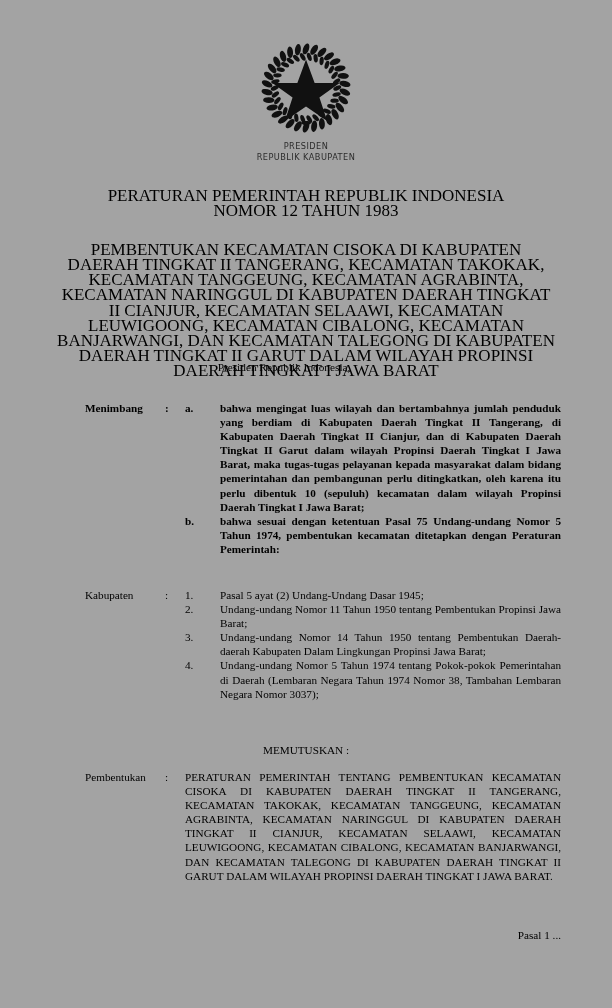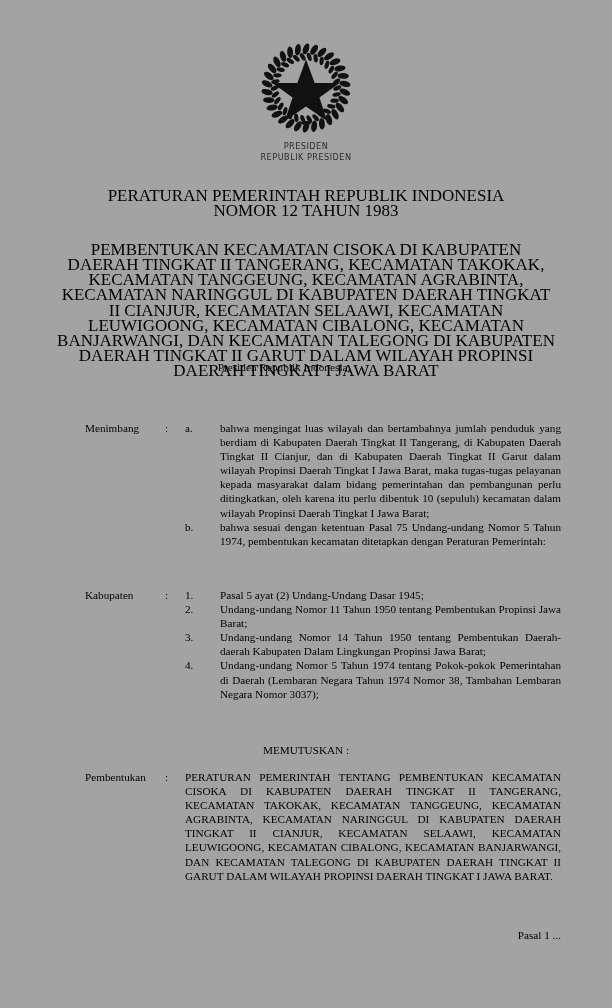--- a/index.html
+++ b/index.html
@@ -67,21 +67,21 @@
   }
 
   
   .row {
     position: absolute;
     left: 85px;
     width: 476px;
     font-size: 11.2px;
     line-height: 14.1px;
   }
-  .row-menimbang { top: 421px; }
+  .row-menimbang { top: 401px; font-weight: bold; }
   .row-mengingat { top: 588px; }
   .row-menetapkan { top: 770px; }
 
   .row-inner { display: flex; align-items: flex-start; }
   .lbl {
     width: 80px;
     flex: 0 0 80px;
     white-space: nowrap;
   }
   .colon {
@@ -335,21 +335,21 @@
 
           <path d="M44 88 q6 -4 12 0 q-6 5 -12 0 Z"></path>
           <path d="M47 86 l3 5 l3 -5 z"></path>
 
           <polygon points="50,19 59.4,44.6 86.6,44.6 64.6,60.4 73.0,86.0 50,70.2 27.0,86.0 35.4,60.4 13.4,44.6 40.6,44.6"></polygon>
         </g>
       </svg>
     </div>
     <div class="emblem-caption">
       <div>PRESIDEN</div>
-      <div>REPUBLIK PRESIDEN</div>
+      <div>REPUBLIK KABUPATEN</div>
     </div>
   </div>
 
   <div class="title-block">
     <div class="title-line">PERATURAN PEMERINTAH REPUBLIK INDONESIA</div>
     <div class="title-line">NOMOR 12 TAHUN 1983</div>
     <div class="title-wrap">PEMBENTUKAN KECAMATAN CISOKA DI KABUPATEN DAERAH TINGKAT II TANGERANG, KECAMATAN TAKOKAK, KECAMATAN TANGGEUNG, KECAMATAN AGRABINTA, KECAMATAN NARINGGUL DI KABUPATEN DAERAH TINGKAT II CIANJUR, KECAMATAN SELAAWI, KECAMATAN LEUWIGOONG, KECAMATAN CIBALONG, KECAMATAN BANJARWANGI, DAN KECAMATAN TALEGONG DI KABUPATEN DAERAH TINGKAT II GARUT DALAM WILAYAH PROPINSI DAERAH TINGKAT I JAWA BARAT</div>
   </div>
 
   <div class="opening">Presiden Republik Indonesia,</div>

